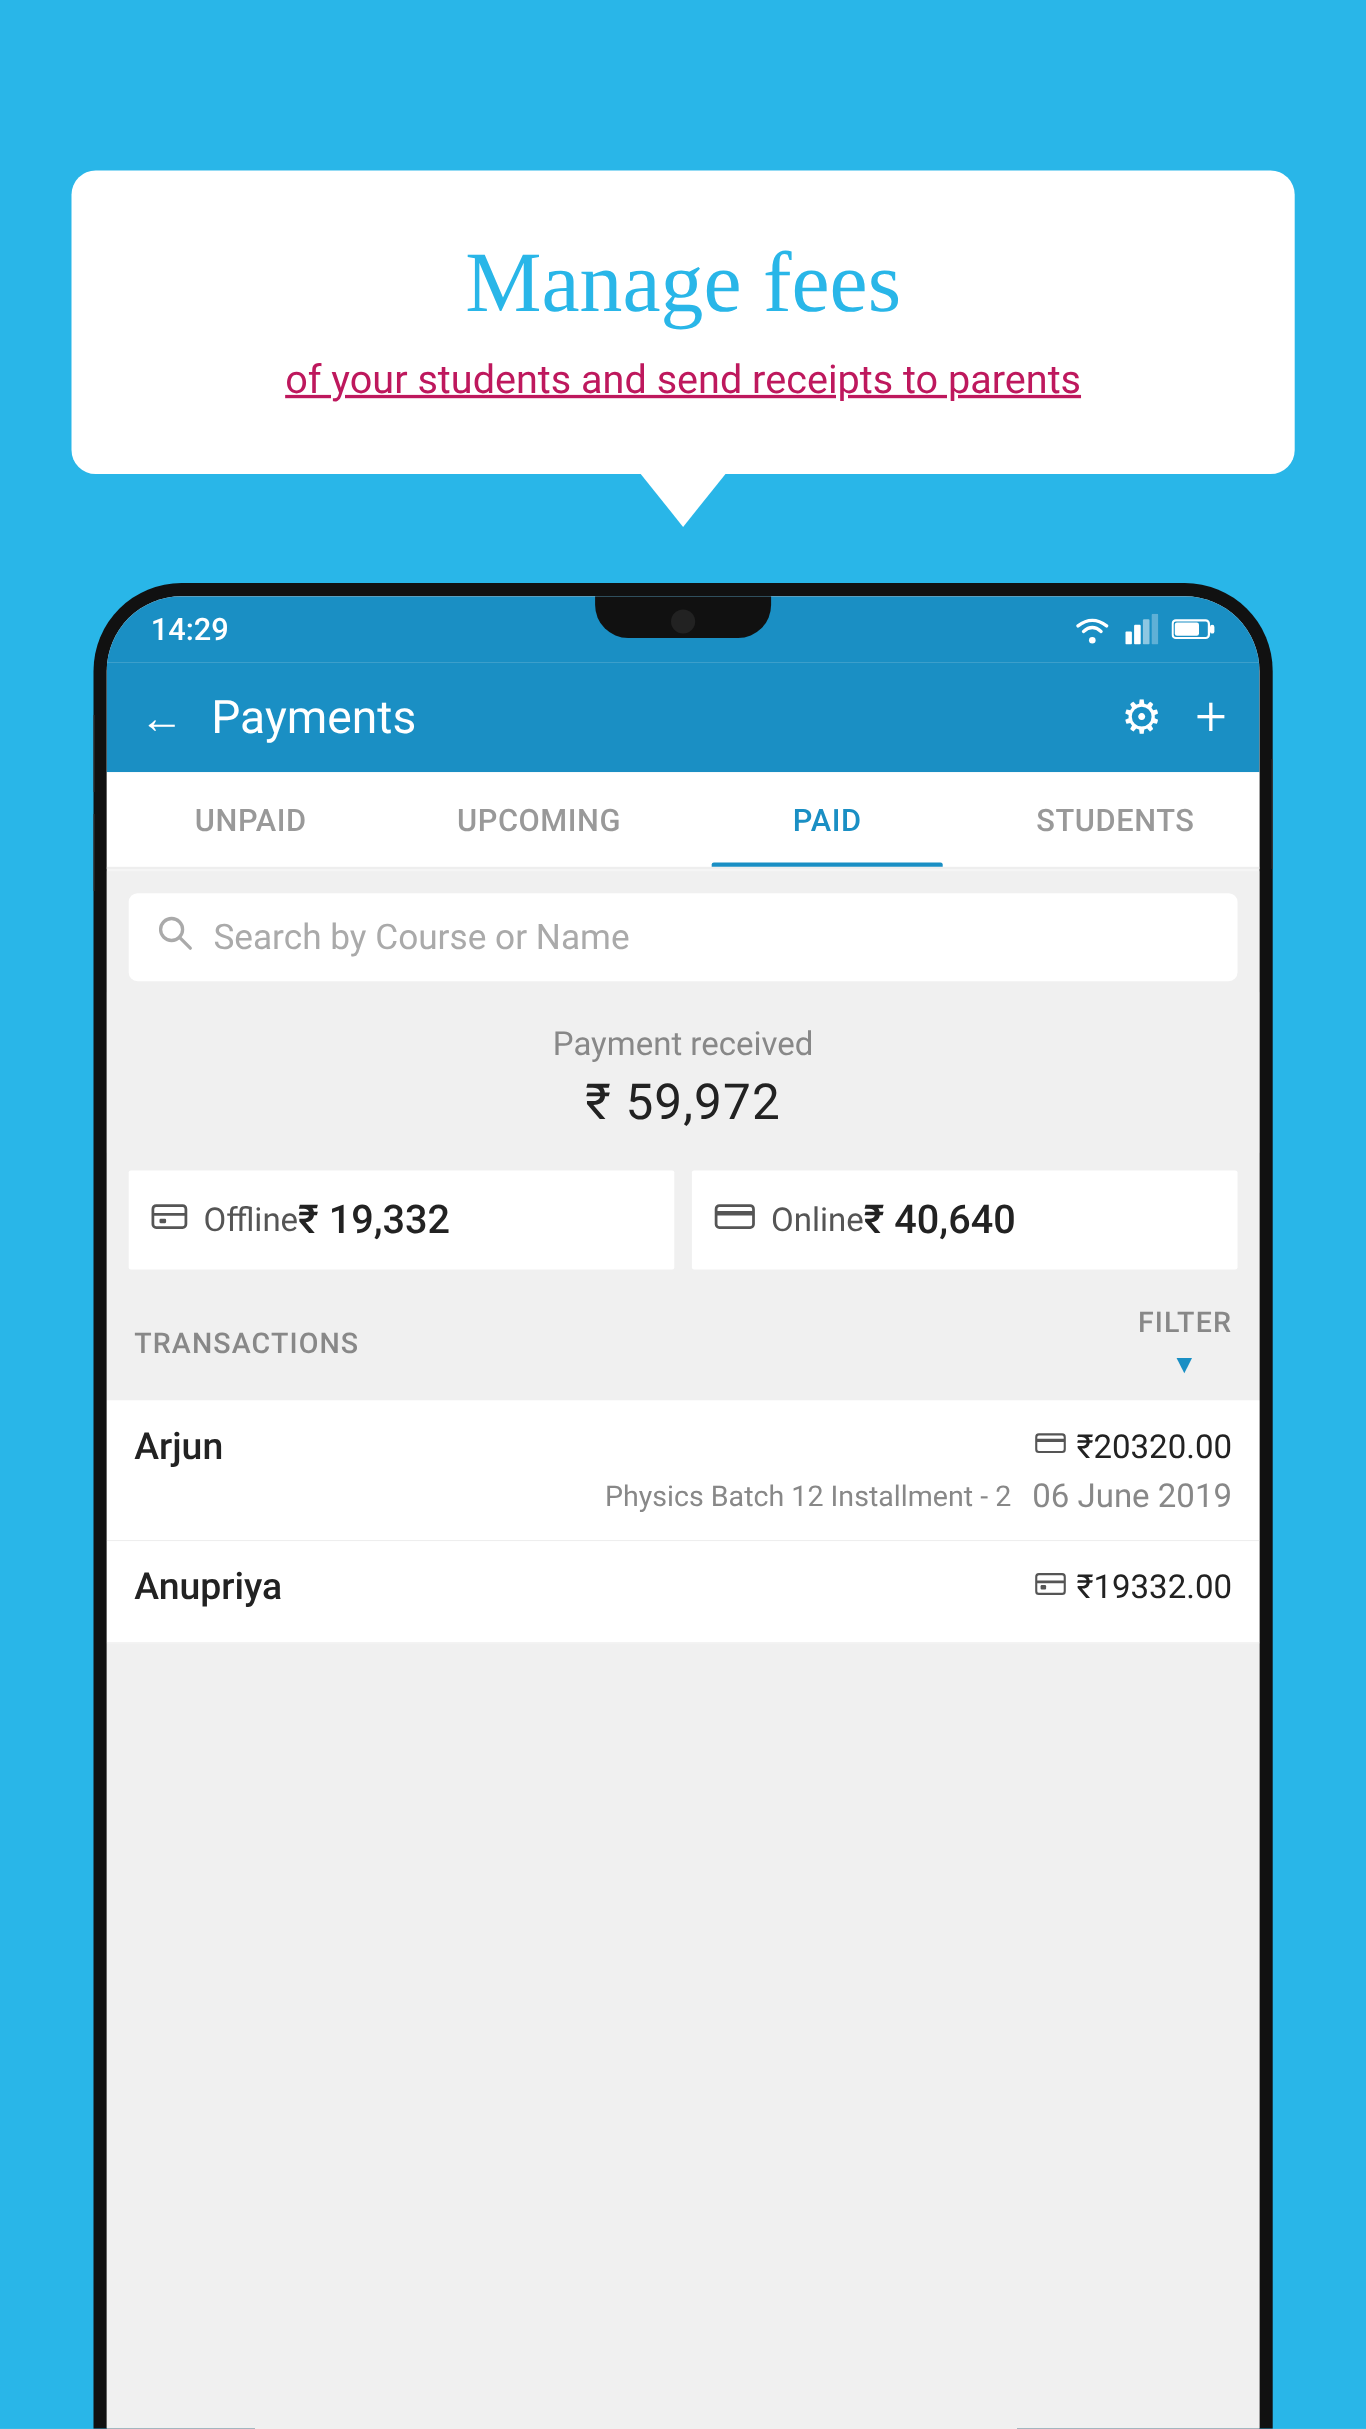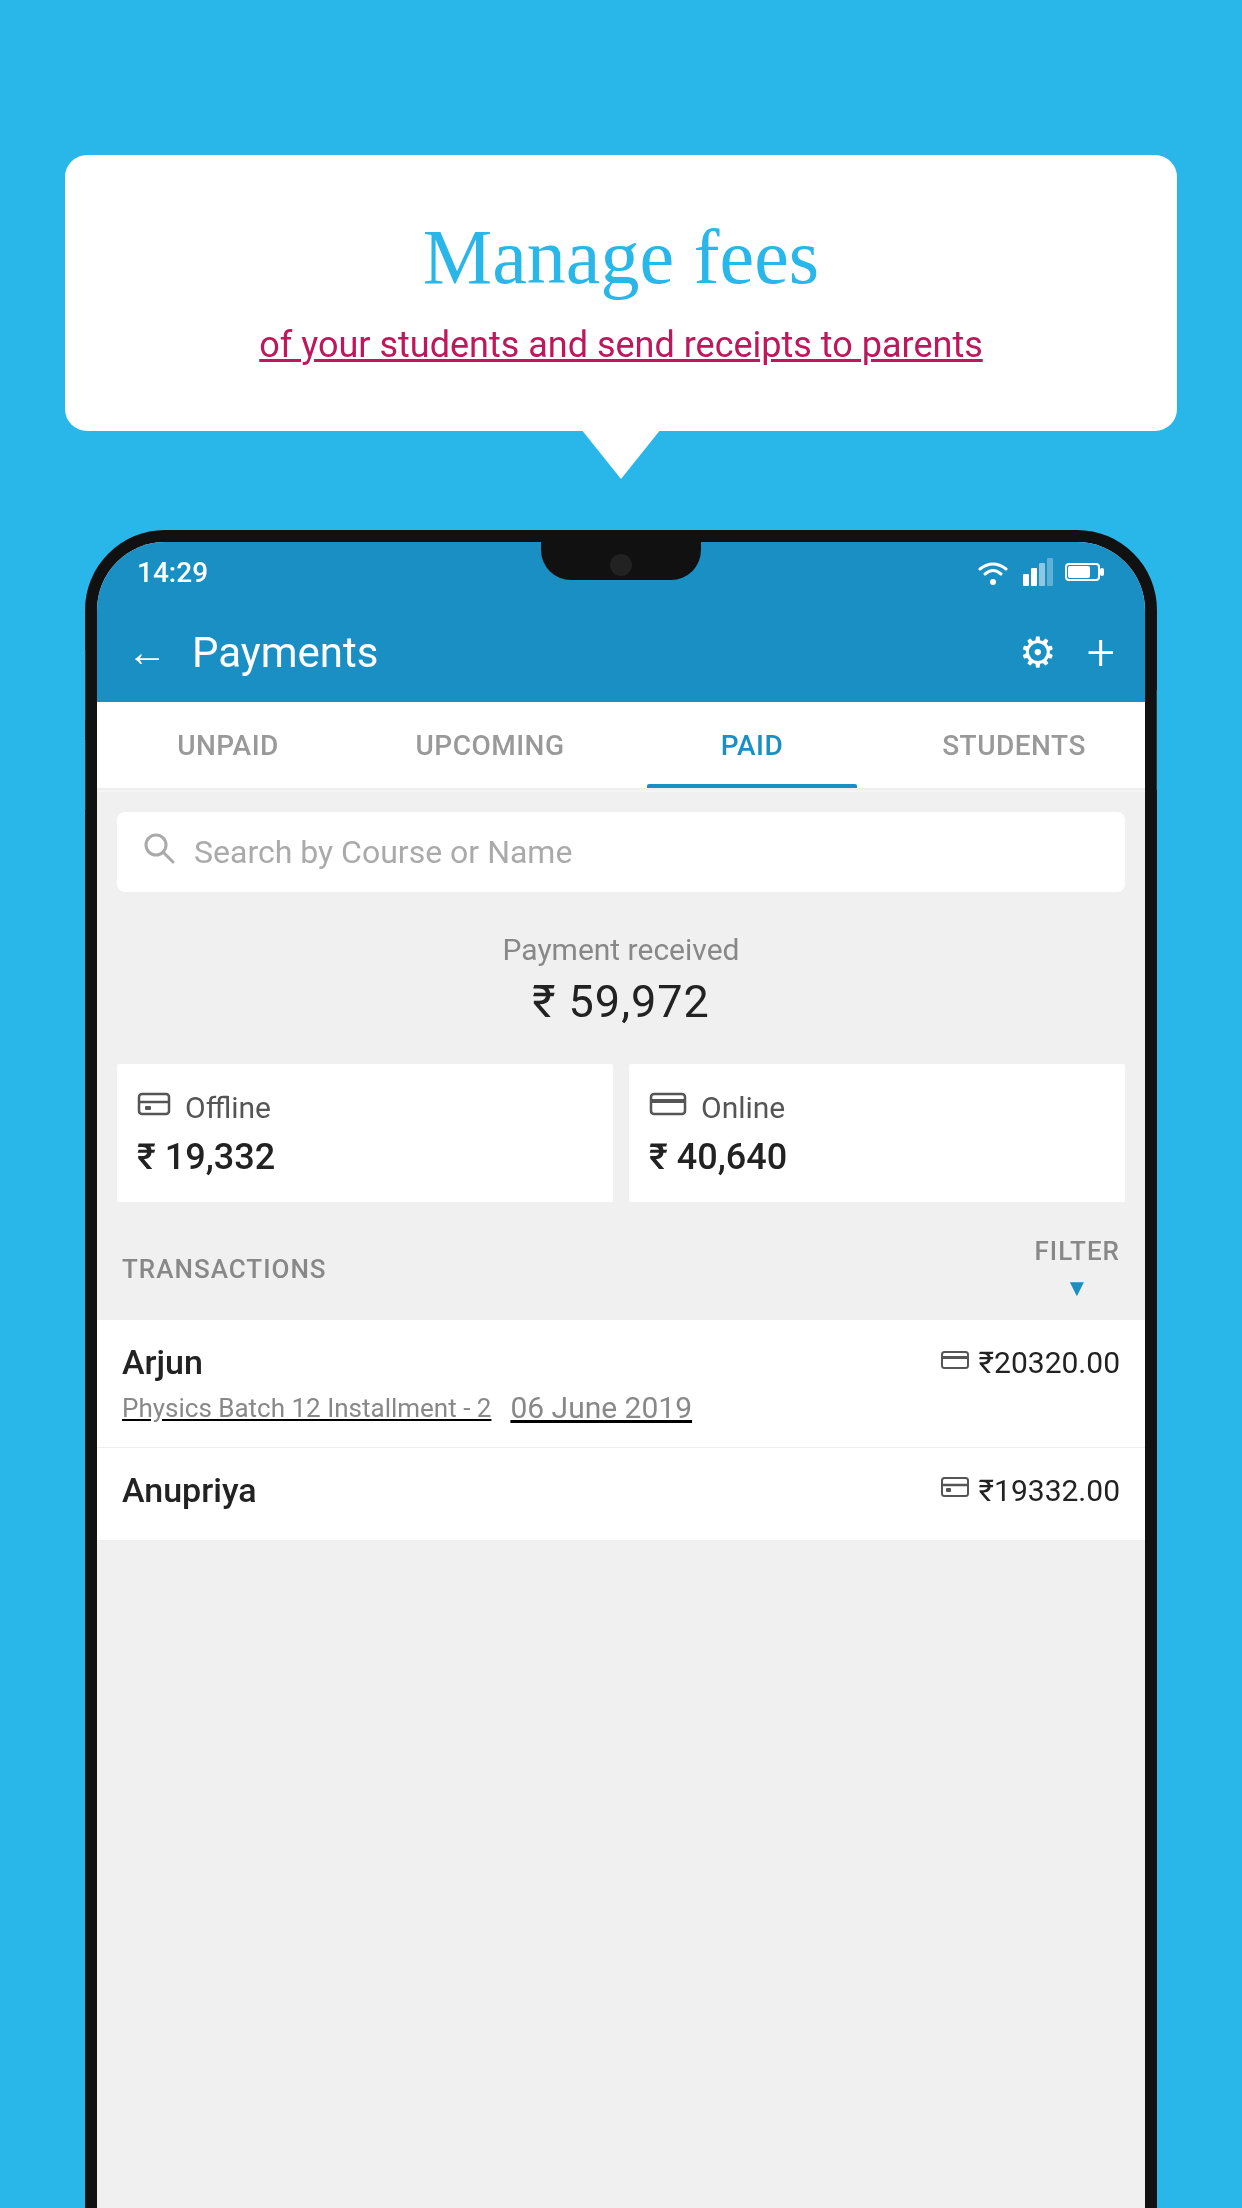--- a/index.html
+++ b/index.html
@@ -259,22 +259,21 @@
       display: flex;
       gap: 16px;
       padding: 16px 20px;
     }
     .payment-card {
       flex: 1;
       background: white;
       border-radius: 2px;
       padding: 24px 20px;
       display: flex;
-      flex-direction: column;
-      gap: 10px;
+      flex-direction: row;
     }
     .card-header {
       display: flex;
       align-items: center;
       gap: 14px;
       color: #555;
       font-size: 30px;
     }
     .card-icon {
       font-size: 32px;
@@ -337,23 +336,22 @@
       align-items: center;
       gap: 10px;
     }
     .transaction-amount {
       font-size: 30px;
       color: #222;
       font-weight: 400;
     }
     .transaction-row-bottom {
       display: flex;
-      justify-content: flex-start;
-      align-items: center;
-      text-decoration: underline;
+      justify-content: flex-end;
+      align-items: center;
     }
     .transaction-course {
       font-size: 26px;
       color: #888;
     }
     .transaction-date {
       font-size: 30px;
       color: #888;
       margin-left: 19px;
     }

